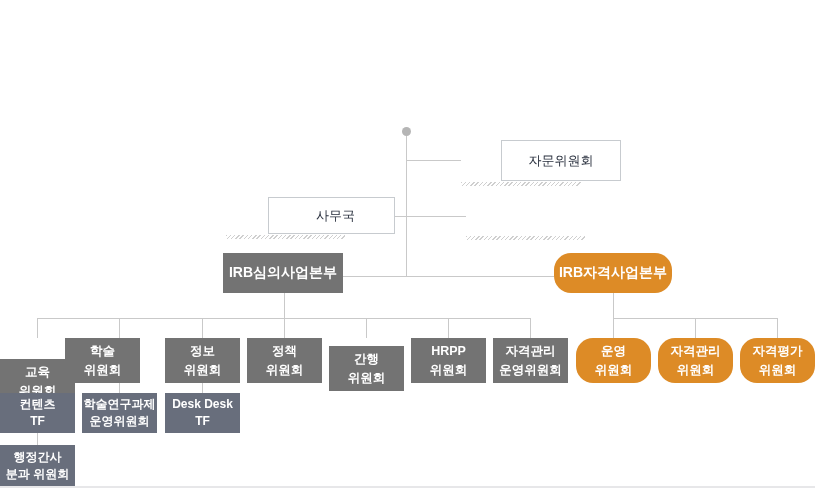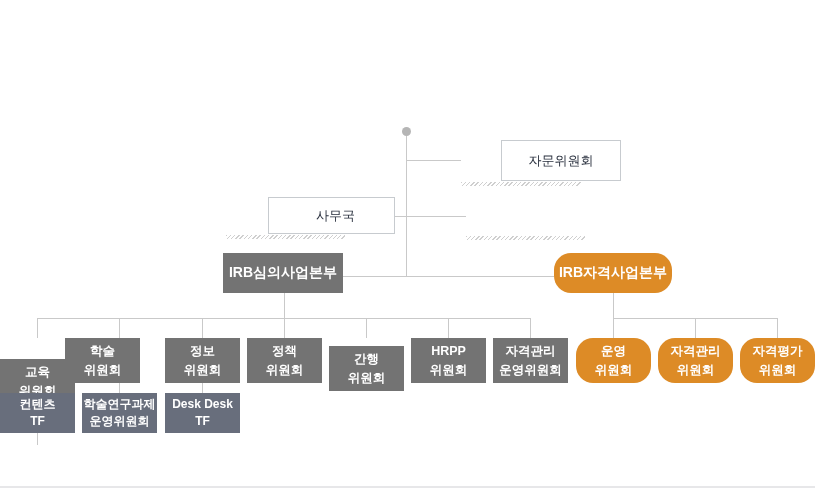--- a/index.html
+++ b/index.html
@@ -128,15 +128,19 @@
   </div>
   <div class="node node-gray tf" style="left:82px; top:393px;">
     <span>학술연구과제</span>
     <span>운영위원회</span>
   </div>
   <div class="node node-gray tf" style="left:165px; top:393px;">
     <span>Desk Desk</span>
     <span>TF</span>
   </div>
 
+  <div class="node node-gray tf" style="left:0px; top:445px; height:41px;">
+    <span>행정간사</span>
+    <span>분과 위원회</span>
+  </div>
 
   <div class="bottom-strip"></div>
 </div>
 
 </body></html>

